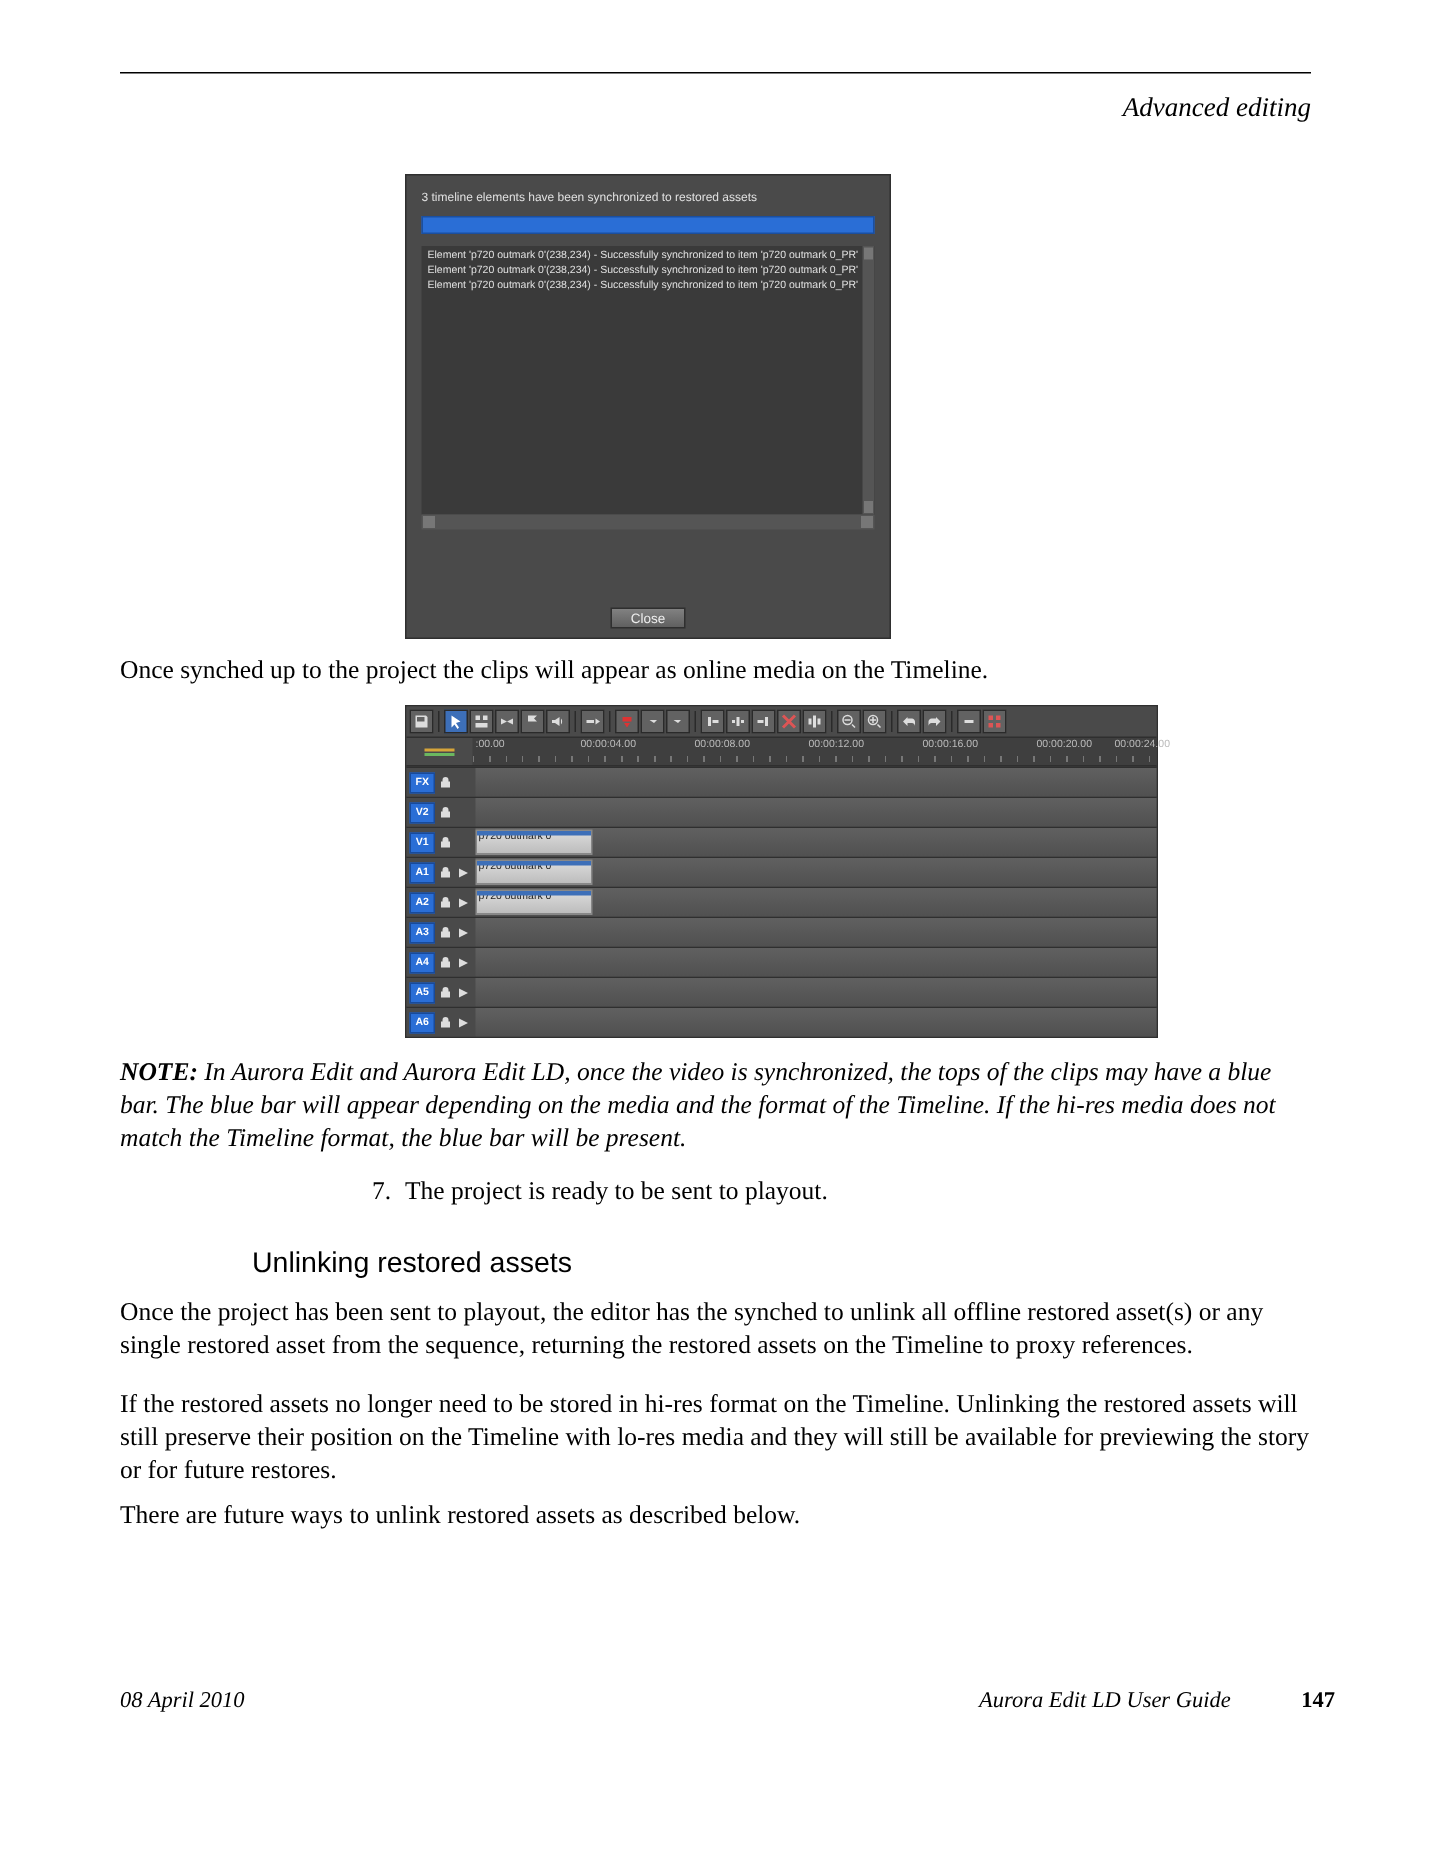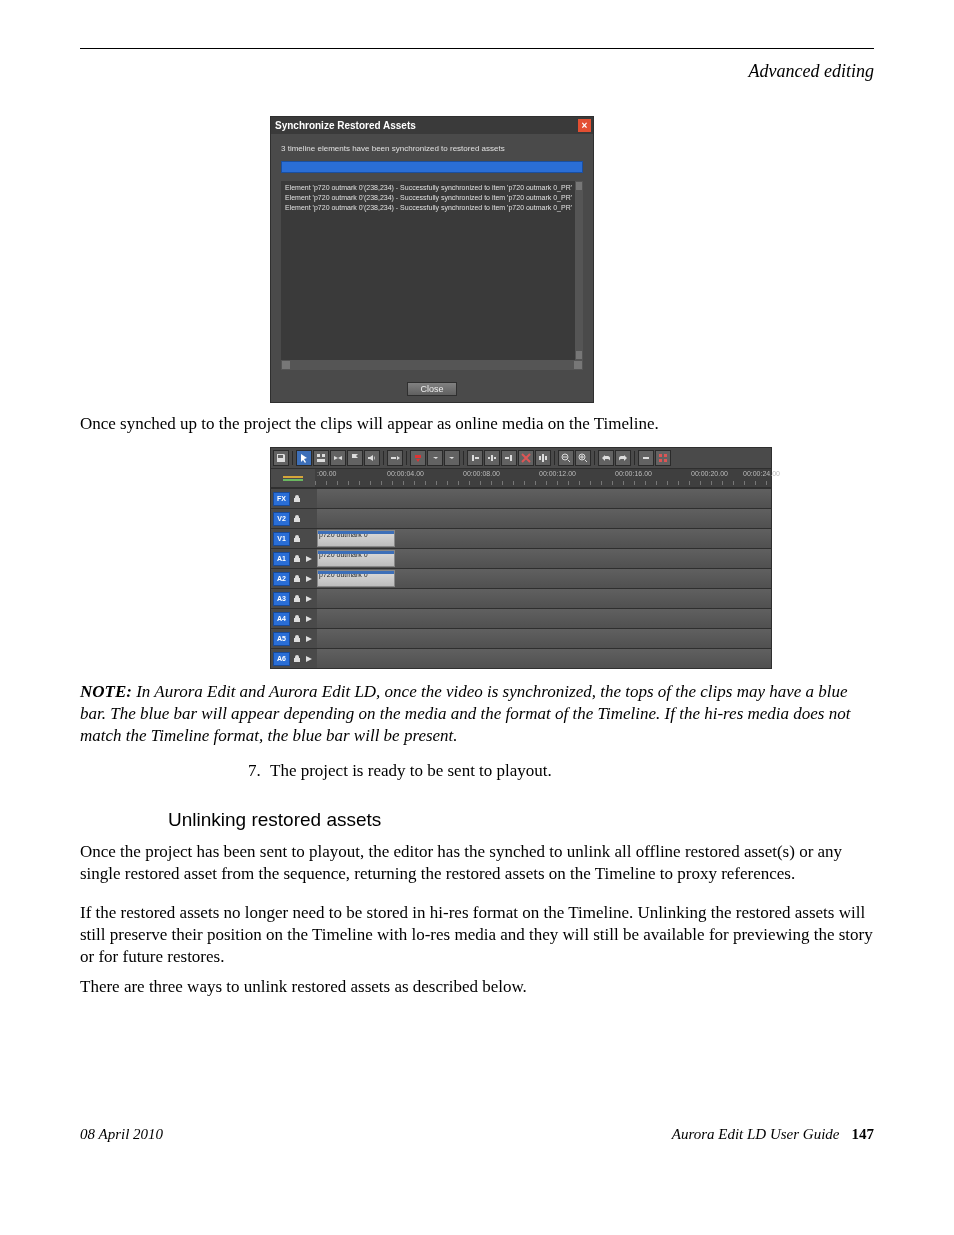--- a/index.html
+++ b/index.html
@@ -113,20 +113,21 @@
     top: 1px; bottom: 1px;
     width: 8px;
     background: #777;
   }
   .dialog-hscroll::before { left: 1px; }
   .dialog-hscroll::after { right: 1px; }
   .dialog-footer {
     display: flex;
     justify-content: center;
     padding: 6px 0 6px 0;
+    margin-top: 40px;
   }
   .dialog-btn {
     background: linear-gradient(#818181, #606060);
     border: 1px solid #2f2f2f;
     color: #eee;
     font-size: 9px;
     padding: 1px 12px;
   }
 
   
@@ -260,43 +261,39 @@
     padding-left:1px;
     overflow:hidden;
     white-space:nowrap;
   }
   .tl-clip .bluebar{position:absolute;top:0;left:0;right:0;height:3px;background:#3d6fb8;}
 
   
   .footer {
     position: absolute;
     left: 80px;
-    right: 80px;
+    right: 64px;
     bottom: 30px;
     display: flex;
     justify-content: space-between;
     font-size: 15px;
     font-style: italic;
   }
   .footer .pnum { font-style: normal; font-weight: bold; margin-left: 12px; }
-  .footer .right { display:flex; align-items:flex-start; }
+  .footer .right { display:flex; align-items:flex-start;gap:35px; }
 </style>
 </head>
 <body>
 
 <div class="page">
   <div class="top-rule"></div>
   <div class="header-right">Advanced editing</div>
 
   <div class="figure-area">
     <div class="dialog">
-      <div class="dialog-title">
-        <span>Synchronize Restored Assets</span>
-        <span class="close-x">×</span>
-      </div>
       <div class="dialog-body">
         <div class="dialog-msg">3 timeline elements have been synchronized to restored assets</div>
         <div class="dialog-progress"></div>
         <div class="dialog-log">
           <div>Element 'p720 outmark 0'(238,234) - Successfully synchronized to item 'p720 outmark 0_PR'</div>
           <div>Element 'p720 outmark 0'(238,234) - Successfully synchronized to item 'p720 outmark 0_PR'</div>
           <div>Element 'p720 outmark 0'(238,234) - Successfully synchronized to item 'p720 outmark 0_PR'</div>
           <div class="dialog-scroll-stub"></div>
         </div>
         <div class="dialog-hscroll"></div>
@@ -595,21 +592,21 @@
 
   <div class="num-item">
     <span class="num">7.</span>
     <span>The project is ready to be sent to playout.</span>
   </div>
 
   <h2 class="section">Unlinking restored assets</h2>
   <div class="content-indent">
     <p class="body">Once the project has been sent to playout, the editor has the synched to unlink all offline restored asset(s) or any single restored asset from the sequence, returning the restored assets on the Timeline to proxy references.</p>
     <p class="body" style="margin-top:16px">If the restored assets no longer need to be stored in hi-res format on the Timeline. Unlinking the restored assets will still preserve their position on the Timeline with lo-res media and they will still be available for previewing the story or for future restores.</p>
-    <p class="body">There are three ways to unlink restored assets as described below.</p>
+    <p class="body">There are future ways to unlink restored assets as described below.</p>
   </div>
 
   <div class="footer">
     <span>08 April 2010</span>
     <span class="right">
       <span>Aurora Edit LD User Guide</span>
       <span class="pnum">147</span>
     </span>
   </div>
 </div>

